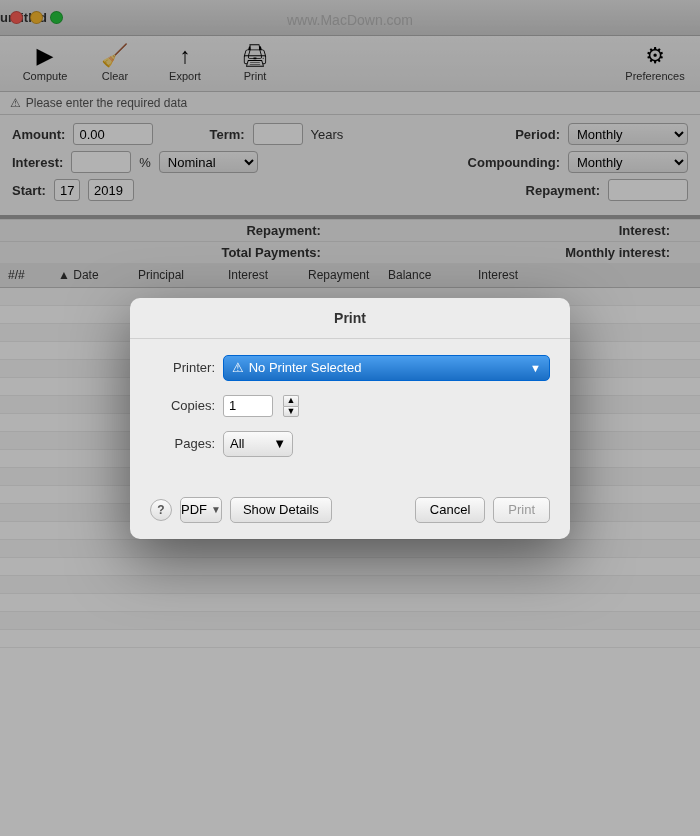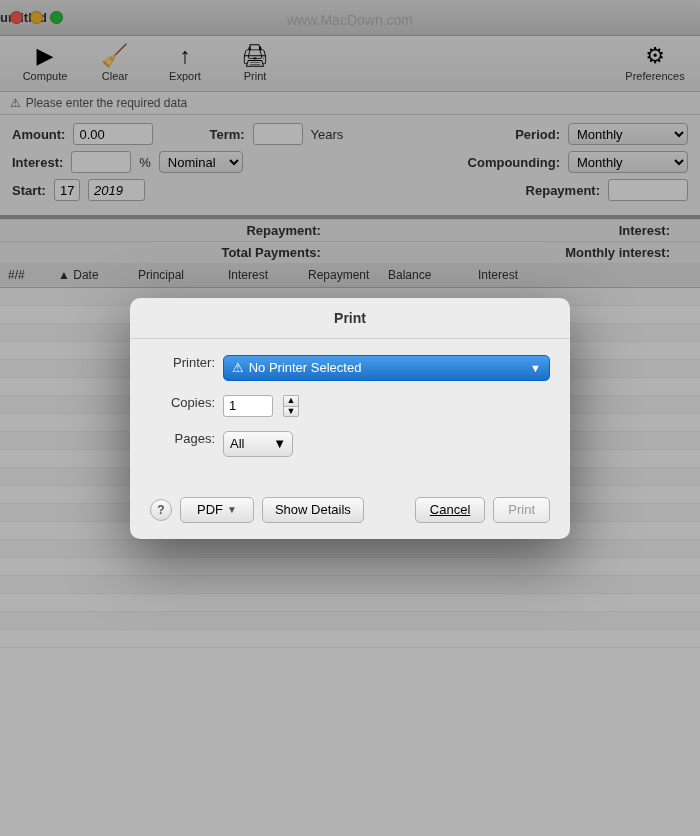--- a/index.html
+++ b/index.html
@@ -196,20 +196,21 @@
       font-size: 14px;
       font-weight: 600;
       color: #333;
       border-bottom: 1px solid #d0d0d0;
     }
     .print-dialog-body {
       padding: 16px 20px;
     }
     .print-field-row {
       display: flex;
+      align-items: center;
       margin-bottom: 14px;
       gap: 8px;
     }
     .print-field-label {
       font-size: 13px;
       color: #333;
       font-weight: 500;
       text-align: right;
       width: 65px;
       flex-shrink: 0;
@@ -302,21 +303,21 @@
       font-weight: 600;
       color: #555;
       cursor: pointer;
     }
     .pdf-btn {
       height: 26px;
       border-radius: 5px;
       border: 1px solid #b0b0b0;
       background: linear-gradient(to bottom, #fafafa, #e0e0e0);
       font-size: 13px;
-      padding: 0 16px;
+      padding: 0 0;
       display: flex;
       align-items: center;
       gap: 4px;
       cursor: pointer;
     }
     .pdf-dropdown-arrow {
       font-size: 10px;
       color: #555;
     }
     .show-details-btn {
@@ -334,21 +335,20 @@
     .cancel-btn {
       height: 26px;
       border-radius: 5px;
       border: 1px solid #b0b0b0;
       background: linear-gradient(to bottom, #fafafa, #e0e0e0);
       font-size: 13px;
       padding: 0 14px;
       cursor: pointer;
       display: flex;
       align-items: center;
-      text-decoration: underline;
     }
     .print-btn {
       height: 26px;
       border-radius: 5px;
       border: 1px solid #b0b0b0;
       background: linear-gradient(to bottom, #fafafa, #e8e8e8);
       font-size: 13px;
       padding: 0 14px;
       cursor: pointer;
       display: flex;
@@ -425,37 +425,37 @@
       <option>Monthly</option>
       <option>Weekly</option>
       <option>Yearly</option>
     </select>
   </div>
 
   <div class="form-row">
     <span class="form-label">Interest:</span>
     <input class="form-input" style="width: 60px;">
     <span class="form-static">%</span>
-    <select class="form-select" style="width:84px">
+    <select class="form-select" style="width:99px">
       <option>Nominal</option>
       <option>Effective</option>
     </select>
     <span style="flex:1"></span>
     <span class="form-label">Compounding:</span>
     <select class="form-select" style="width:120px">
       <option>Monthly</option>
       <option>Weekly</option>
       <option>Yearly</option>
     </select>
   </div>
 
   <div class="form-row">
     <span class="form-label">Start:</span>
     <input class="form-input" style="width: 26px;" value="17">
-    <input class="form-input" style="width: 57px; font-style: italic;" value="2019">
+    <input class="form-input" style="width: 46px;" value="2019">
     <span style="flex:1"></span>
     <span class="form-label">Repayment:</span>
     <input class="form-input" style="width: 80px;">
   </div>
 </div>
 
 <table class="summary-table">
   <tbody>
       <tr>
     <td class="summary-label">Repayment:</td>

